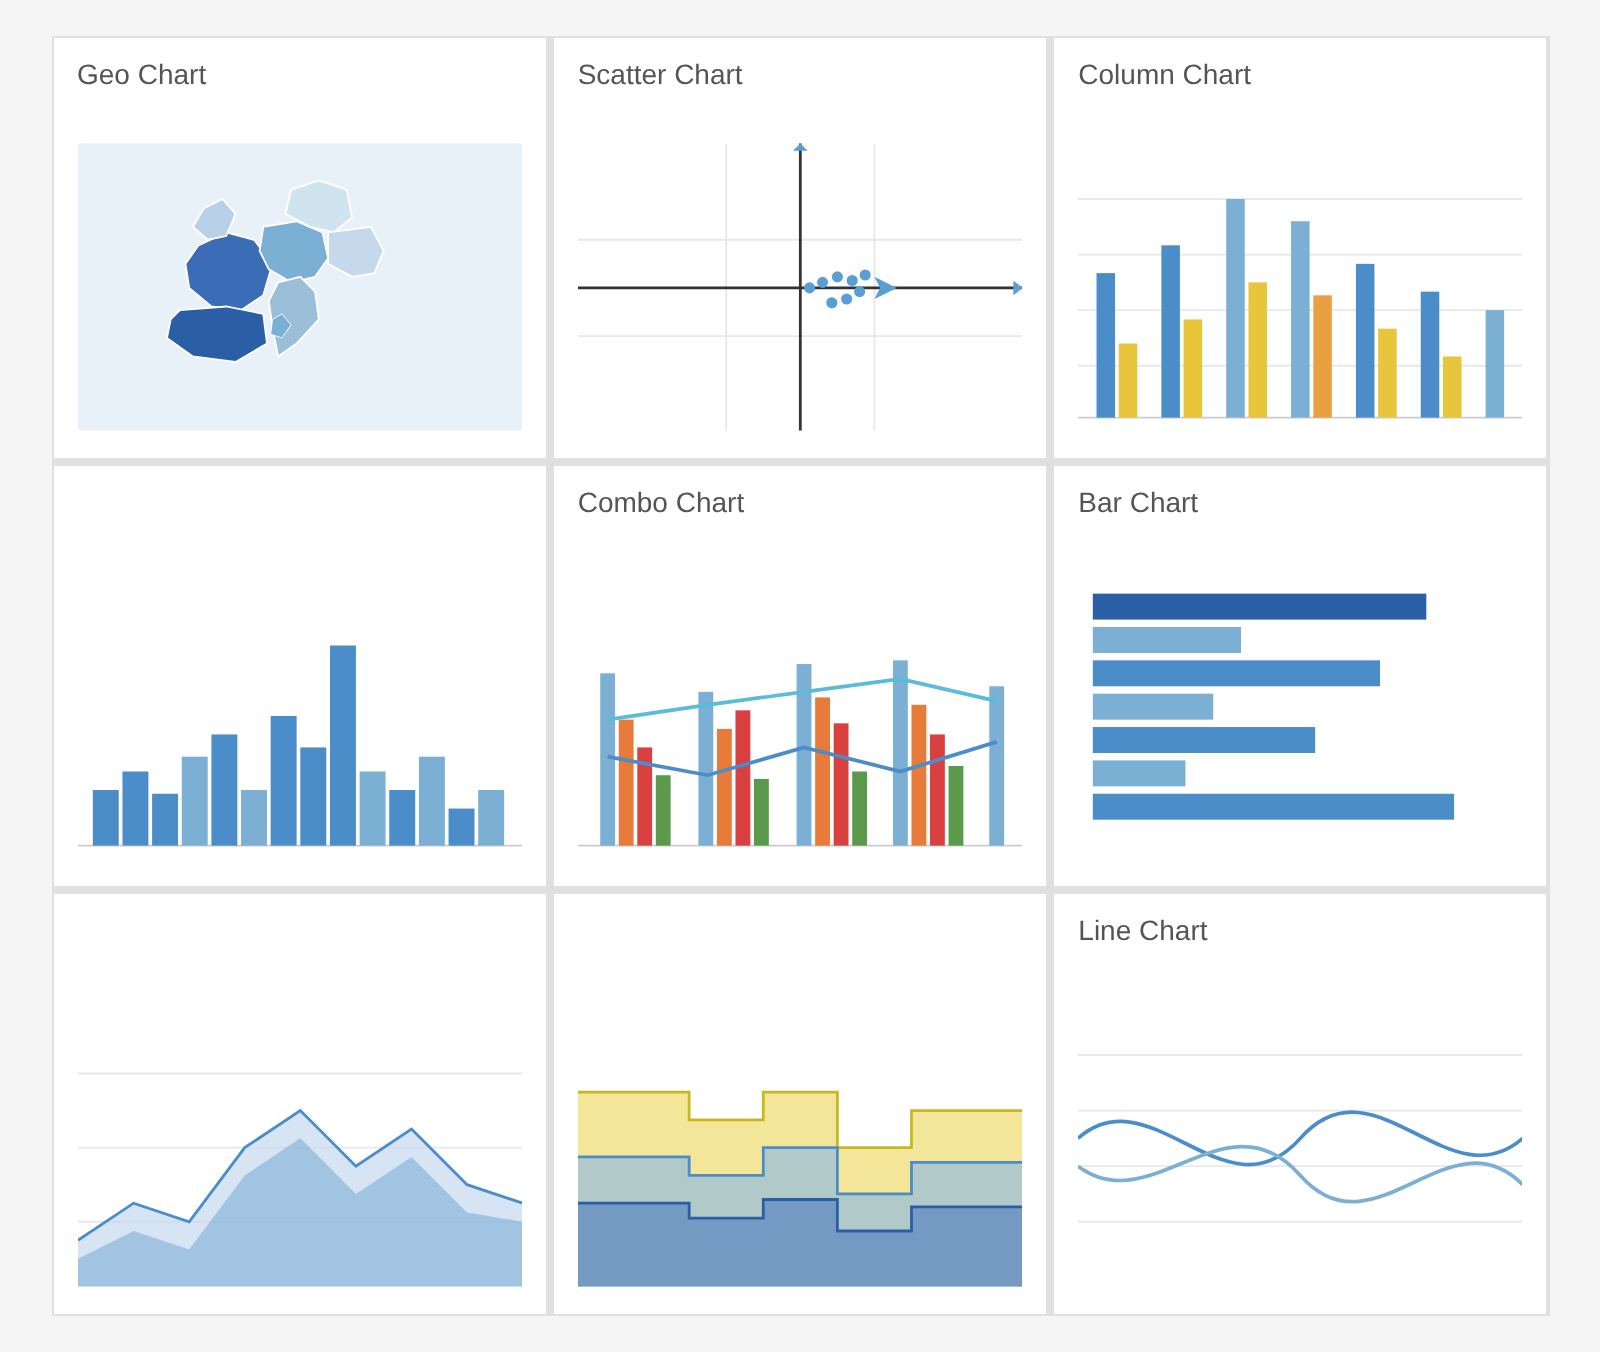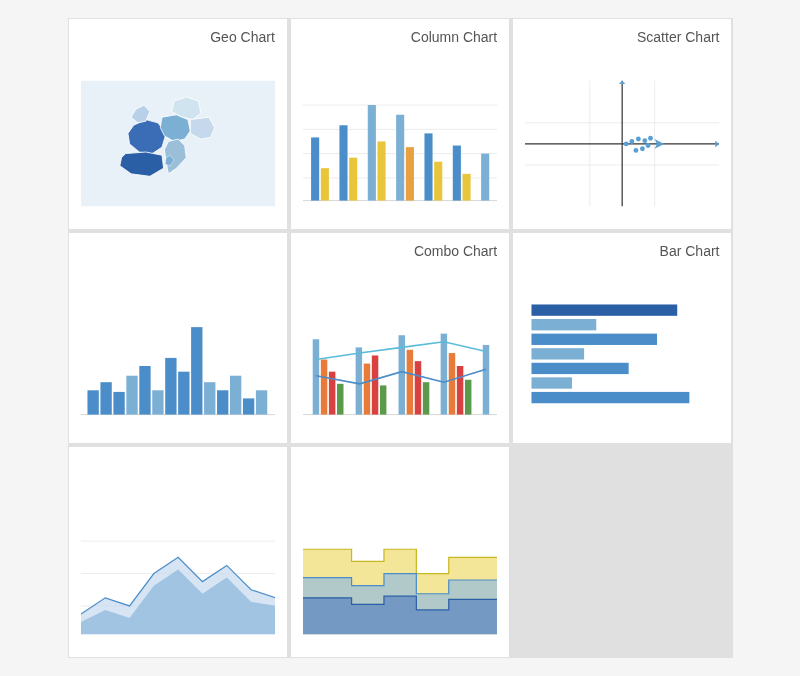--- a/index.html
+++ b/index.html
@@ -11,22 +11,21 @@
       align-items: center;
       min-height: 100vh;
     }
     .grid-container {
       display: grid;
       grid-template-columns: repeat(3, 1fr);
       gap: 4px;
       background: #e0e0e0;
       border: 1px solid #e0e0e0;
       max-width: 780px;
-      width: 665px;
-      text-align: right;
+      width: 749px;
     }
     .chart-card {
       background: #fff;
       padding: 10px 12px 8px 12px;
       display: flex;
       flex-direction: column;
       min-height: 210px;
     }
     .chart-title {
       font-size: 14px;
@@ -79,56 +78,20 @@
 
         <path d="M108,75 L120,72 L128,80 L130,95 L118,108 L108,115 L105,100 L103,85 Z" fill="#9bbfd8" stroke="#fff" stroke-width="1"></path>
 
         <path d="M68,35 L78,30 L85,38 L80,50 L70,52 L62,45 Z" fill="#b8d0e8" stroke="#fff" stroke-width="1"></path>
 
         <path d="M115,25 L130,20 L145,25 L148,40 L138,48 L125,45 L112,38 Z" fill="#d0e4f0" stroke="#fff" stroke-width="1"></path>
 
         <path d="M135,48 L158,45 L165,58 L160,70 L148,72 L135,65 Z" fill="#c5d8ec" stroke="#fff" stroke-width="1"></path>
 
         <path d="M105,95 L110,92 L115,98 L110,105 L104,103 Z" fill="#7bafd4" stroke="#fff" stroke-width="0.5"></path>
-      </svg>
-    </div>
-  </div>
-
-  <div class="chart-card">
-    <div class="chart-title">Column Chart</div>
-    <div class="chart-area">
-      <svg viewBox="0 0 240 155" width="100%" height="155">
-        <rect width="240" height="155" fill="#fff"></rect>
-
-        <line x1="0" y1="30" x2="240" y2="30" stroke="#e8e8e8" stroke-width="1"></line>
-        <line x1="0" y1="60" x2="240" y2="60" stroke="#e8e8e8" stroke-width="1"></line>
-        <line x1="0" y1="90" x2="240" y2="90" stroke="#e8e8e8" stroke-width="1"></line>
-        <line x1="0" y1="120" x2="240" y2="120" stroke="#e8e8e8" stroke-width="1"></line>
-
-        <line x1="0" y1="148" x2="240" y2="148" stroke="#ccc" stroke-width="1"></line>
-
-        <rect x="10" y="70" width="10" height="78" fill="#4a8dc8"></rect>
-        <rect x="22" y="108" width="10" height="40" fill="#e8c53a"></rect>
-
-        <rect x="45" y="55" width="10" height="93" fill="#4a8dc8"></rect>
-        <rect x="57" y="95" width="10" height="53" fill="#e8c53a"></rect>
-
-        <rect x="80" y="30" width="10" height="118" fill="#7bafd4"></rect>
-        <rect x="92" y="75" width="10" height="73" fill="#e8c53a"></rect>
-
-        <rect x="115" y="42" width="10" height="106" fill="#7bafd4"></rect>
-        <rect x="127" y="82" width="10" height="66" fill="#e8a040"></rect>
-
-        <rect x="150" y="65" width="10" height="83" fill="#4a8dc8"></rect>
-        <rect x="162" y="100" width="10" height="48" fill="#e8c53a"></rect>
-
-        <rect x="185" y="80" width="10" height="68" fill="#4a8dc8"></rect>
-        <rect x="197" y="115" width="10" height="33" fill="#e8c53a"></rect>
-
-        <rect x="220" y="90" width="10" height="58" fill="#7bafd4"></rect>
       </svg>
     </div>
   </div>
 
   <div class="chart-card">
     <div class="chart-title">Scatter Chart</div>
     <div class="chart-area">
       <svg class="scatter-svg" viewBox="0 0 240 155">
         <rect width="240" height="155" fill="#fff"></rect>
 
@@ -149,20 +112,56 @@
           <circle cx="132" cy="75" r="3"></circle>
           <circle cx="140" cy="72" r="3"></circle>
           <circle cx="148" cy="74" r="3"></circle>
           <circle cx="155" cy="71" r="3"></circle>
           <circle cx="145" cy="84" r="3"></circle>
           <circle cx="137" cy="86" r="3"></circle>
           <circle cx="152" cy="80" r="3"></circle>
 
           <polygon points="160,72 172,78 160,84 163,78" fill="#5a9fd4"></polygon>
         </g>
+      </svg>
+    </div>
+  </div>
+
+  <div class="chart-card">
+    <div class="chart-title">Column Chart</div>
+    <div class="chart-area">
+      <svg viewBox="0 0 240 155" width="100%" height="155">
+        <rect width="240" height="155" fill="#fff"></rect>
+
+        <line x1="0" y1="30" x2="240" y2="30" stroke="#e8e8e8" stroke-width="1"></line>
+        <line x1="0" y1="60" x2="240" y2="60" stroke="#e8e8e8" stroke-width="1"></line>
+        <line x1="0" y1="90" x2="240" y2="90" stroke="#e8e8e8" stroke-width="1"></line>
+        <line x1="0" y1="120" x2="240" y2="120" stroke="#e8e8e8" stroke-width="1"></line>
+
+        <line x1="0" y1="148" x2="240" y2="148" stroke="#ccc" stroke-width="1"></line>
+
+        <rect x="10" y="70" width="10" height="78" fill="#4a8dc8"></rect>
+        <rect x="22" y="108" width="10" height="40" fill="#e8c53a"></rect>
+
+        <rect x="45" y="55" width="10" height="93" fill="#4a8dc8"></rect>
+        <rect x="57" y="95" width="10" height="53" fill="#e8c53a"></rect>
+
+        <rect x="80" y="30" width="10" height="118" fill="#7bafd4"></rect>
+        <rect x="92" y="75" width="10" height="73" fill="#e8c53a"></rect>
+
+        <rect x="115" y="42" width="10" height="106" fill="#7bafd4"></rect>
+        <rect x="127" y="82" width="10" height="66" fill="#e8a040"></rect>
+
+        <rect x="150" y="65" width="10" height="83" fill="#4a8dc8"></rect>
+        <rect x="162" y="100" width="10" height="48" fill="#e8c53a"></rect>
+
+        <rect x="185" y="80" width="10" height="68" fill="#4a8dc8"></rect>
+        <rect x="197" y="115" width="10" height="33" fill="#e8c53a"></rect>
+
+        <rect x="220" y="90" width="10" height="58" fill="#7bafd4"></rect>
       </svg>
     </div>
   </div>
 
   <div class="chart-card">
     <div class="chart-area">
       <svg viewBox="0 0 240 155" width="100%" height="155">
         <rect width="240" height="155" fill="#fff"></rect>
         <line x1="0" y1="148" x2="240" y2="148" stroke="#ccc" stroke-width="1"></line>
 
@@ -266,14 +265,31 @@
 
         <path d="M0,110 L60,110 L60,118 L100,118 L100,108 L140,108 L140,125 L180,125 L180,112 L240,112 L240,155 L0,155 Z" fill="#5a85c0" opacity="0.7"></path>
 
         <polyline points="0,50 60,50 60,65 100,65 100,50 140,50 140,80 180,80 180,60 240,60" fill="none" stroke="#c8b820" stroke-width="1.5"></polyline>
         <polyline points="0,85 60,85 60,95 100,95 100,80 140,80 140,105 180,105 180,88 240,88" fill="none" stroke="#4a8dc8" stroke-width="1.5"></polyline>
         <polyline points="0,110 60,110 60,118 100,118 100,108 140,108 140,125 180,125 180,112 240,112" fill="none" stroke="#2b5fa5" stroke-width="1.5"></polyline>
       </svg>
     </div>
   </div>
 
+  <div class="chart-card">
+    <div class="chart-title">Line Chart</div>
+    <div class="chart-area">
+      <svg viewBox="0 0 240 155" width="100%" height="155">
+        <rect width="240" height="155" fill="#fff"></rect>
+
+        <line x1="0" y1="30" x2="240" y2="30" stroke="#e8e8e8" stroke-width="1"></line>
+        <line x1="0" y1="60" x2="240" y2="60" stroke="#e8e8e8" stroke-width="1"></line>
+        <line x1="0" y1="90" x2="240" y2="90" stroke="#e8e8e8" stroke-width="1"></line>
+        <line x1="0" y1="120" x2="240" y2="120" stroke="#e8e8e8" stroke-width="1"></line>
+
+        <path d="M0,75 C40,40 80,120 120,75 C160,30 200,110 240,75" fill="none" stroke="#4a8dc8" stroke-width="2"></path>
+
+        <path d="M0,90 C40,120 80,50 120,95 C160,140 200,60 240,100" fill="none" stroke="#7bafd4" stroke-width="2"></path>
+      </svg>
+    </div>
+  </div>
 
 </div>
 
 </body></html>

